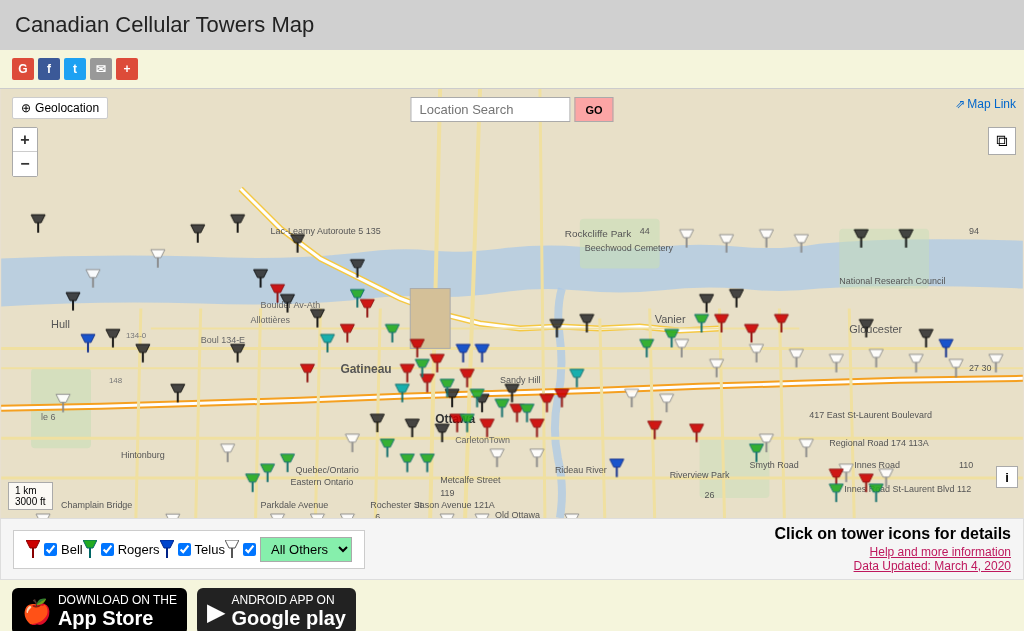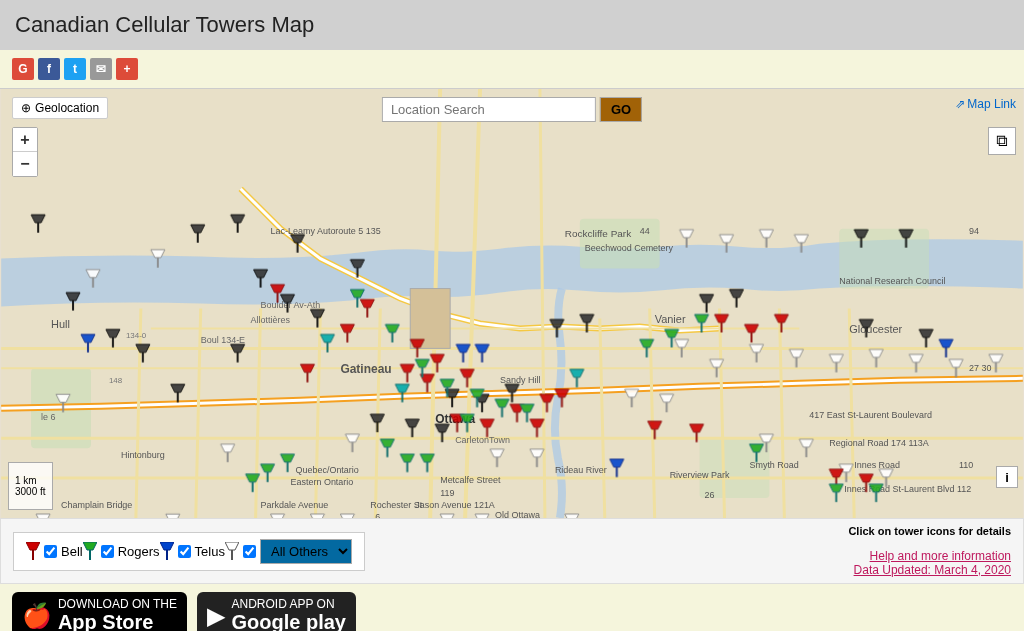--- a/index.html
+++ b/index.html
@@ -78,33 +78,33 @@
       position: absolute;
       top: 8px;
       left: 50%;
       transform: translateX(-50%);
       display: flex;
       gap: 4px;
       z-index: 10;
     }
 
     #search-input {
-      width: 214px;
+      width: 160px;
       padding: 4px 8px;
       border: 1px solid #aaa;
       font-size: 13px;
       background: white;
     }
 
     #go-btn {
       padding: 4px 10px;
-      background: #a16207;
+      background: #fca5a5;
       border: 1px solid #aaa;
       cursor: pointer;
-      font-size: 13px;
+      font-size: 11px;
       font-weight: bold;
     }
 
     #map-link {
       position: absolute;
       top: 8px;
       right: 8px;
       z-index: 10;
       font-size: 12px;
       color: #0066cc;
@@ -152,21 +152,21 @@
       font-size: 16px;
     }
 
     #scale-bar {
       position: absolute;
       bottom: 8px;
       left: 8px;
       z-index: 10;
       background: rgba(255,255,255,0.8);
       border: 1px solid #aaa;
-      padding: 12px 6px;
+      padding: 2px 6px;
       font-size: 10px;
     }
 
     
     #filter-bar {
       background: #f5f5f5;
       border: 1px solid #ddd;
       padding: 6px 12px;
       display: flex;
       align-items: center;
@@ -190,38 +190,38 @@
 
     .filter-item input[type=checkbox] {
       cursor: pointer;
     }
 
     #others-select {
       padding: 3px 6px;
       font-size: 13px;
       border: 1px solid #aaa;
       cursor: pointer;
-      background: #0369a1;
+      background: #86efac;
     }
 
     #filter-right {
       font-size: 12px;
       text-align: right;
     }
 
     #filter-right a {
       color: #be185d;
       display: block;
       text-decoration: underline;
     }
 
     #click-info {
-      font-size: 11px;
+      font-size: 16px;
       font-weight: bold;
-      margin-bottom: 12px;
+      margin-bottom: 2px;
     }
 
     
     #bottom-bar {
       background: #f5f5dc;
       padding: 8px 12px;
       display: flex;
       align-items: center;
       gap: 10px;
     }

